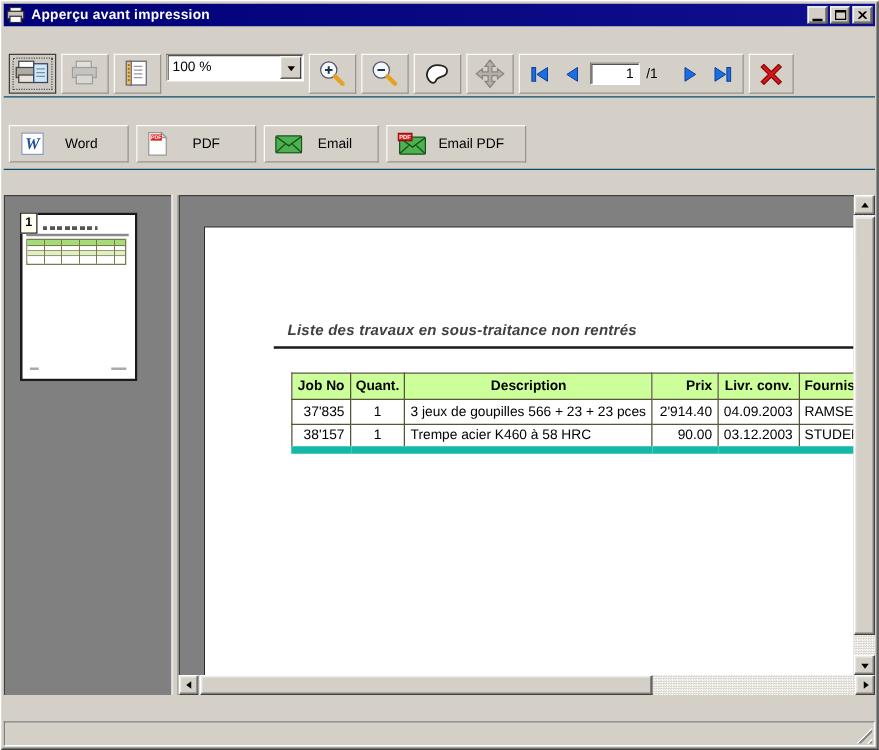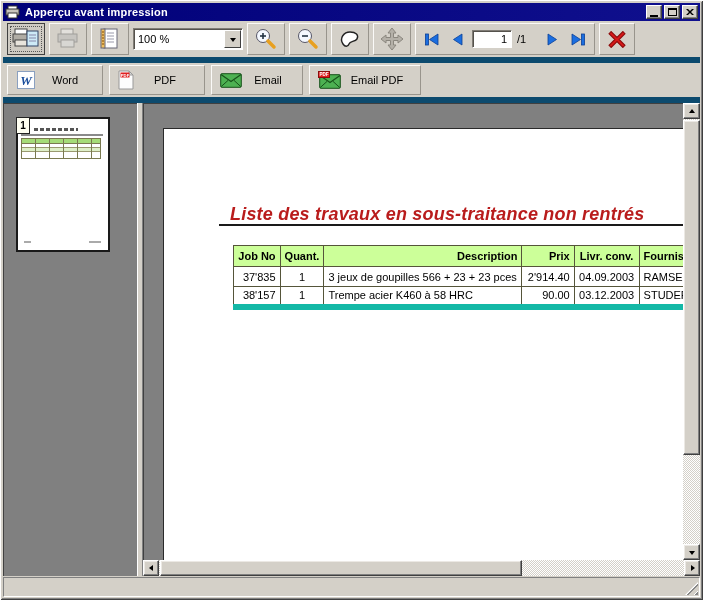--- a/index.html
+++ b/index.html
@@ -3,21 +3,21 @@
 <meta charset="utf-8">
 <style>
   * { box-sizing: border-box; margin:0; padding:0; }
   html,body { width:703px; height:600px; }
   body { font-family:"Liberation Sans", sans-serif; font-size:11px; background:#808080; }
 
   .window{
     width:703px; height:600px; background:#d4d0c8; padding:3px;
     box-shadow: inset 1px 1px 0 #ffffff, inset -1px -1px 0 #404040,
                 inset 2px 2px 0 #d4d0c8, inset -2px -2px 0 #808080;
-    display:flex; flex-direction:column;
+    display:flex; flex-direction:column;gap:20px;
   }
 
   
   .titlebar{
     height:18px; background:linear-gradient(90deg,#000078,#10108e);
     display:flex; align-items:center; padding:0 2px; flex:0 0 18px;
   }
   .titlebar .ticon{ width:16px; height:14px; margin-right:4px; flex:0 0 16px; }
   .titlebar .title{ color:#fff; font-weight:bold; font-size:11px; flex:1;
     white-space:nowrap; overflow:hidden; letter-spacing:.2px;}
@@ -26,22 +26,22 @@
     width:16px; height:14px; background:#d4d0c8;
     border:1px solid; border-color:#fff #404040 #404040 #fff;
     box-shadow: inset -1px -1px 0 #808080;
     display:flex; align-items:center; justify-content:center; cursor:pointer;
   }
   .g-min{ width:8px; height:2px; background:#000; margin-top:7px; }
   .g-max{ width:9px; height:8px; border:1px solid #000; border-top-width:2px; }
   .g-x{ width:8px; height:7px; }
 
   
-  .toolbar{ background:#d4d0c8; display:flex; align-items:center; padding:2px 4px; gap:4px;
-            border-bottom:6px solid #0c4a6e;}
+  .toolbar{ background:#d4d0c8; display:flex; padding:2px 4px; gap:4px;
+            border-bottom:1px solid #0c4a6e;}
   .toolbar1{ flex:0 0 37px; }
   .toolbar2{ flex:0 0 38px; gap:6px; }
   .tb-btn{
     width:38px; height:32px; background:#d4d0c8;
     border:1px solid; border-color:#fbfaf8 #98948c #98948c #fbfaf8;
     display:flex; align-items:center; justify-content:center; cursor:pointer; padding:0;
   }
   .tb-btn.active{
     border:1px solid #404040;
     outline:1px dotted #555; outline-offset:-4px;
@@ -121,21 +121,21 @@
   .preview-row{ flex:1; display:flex; min-height:0; }
   .canvas{ flex:1; background:#808080; position:relative; overflow:hidden;
            box-shadow: inset 1px 1px 0 #404040; }
 
   .page{
     position:absolute; left:20px; top:25px; width:560px; height:480px;
     background:#fff; border:1px solid #2a2a2a; overflow:hidden;
   }
   .doc-title{
     position:absolute; left:66px; top:75px;
-    font-size:18px; font-weight:bold; font-style:italic; color:#b91c1c;
+    font-size:12px; font-weight:bold; font-style:italic; color:#404040;
     white-space:nowrap; letter-spacing:.2px;
   }
   .doc-rule{ position:absolute; left:55px; right:-20px; top:95px; height:2px; background:#1a1a1a; }
 
   .doc-table{ position:absolute; left:69px; top:116px; border-collapse:collapse;
               table-layout:fixed; font-size:11px; color:#000; }
   .doc-table th, .doc-table td{
     border:1px solid #55553a; padding:2px 4px; white-space:nowrap; overflow:hidden;
     height:20px;
   }
@@ -377,21 +377,21 @@
       <div class="preview-row">
         <div class="canvas">
           <div class="page">
             <div class="doc-title">Liste des travaux en sous-traitance non rentrés</div>
             <div class="doc-rule"></div>
             <table class="doc-table">
               <thead>
                 <tr>
                   <th class="c0">Job No</th>
                   <th class="c1">Quant.</th>
-                  <th class="c2" style="text-align:right">Description</th>
+                  <th class="c2" style="text-align:center">Description</th>
                   <th class="c3">Prix</th>
                   <th class="c4">Livr. conv.</th>
                   <th class="c5">Fournis</th>
                 </tr>
               </thead>
               <tbody>
                 <tr>
                   <td class="c0">37'835</td>
                   <td class="c1">1</td>
                   <td class="c2">3 jeux de goupilles 566 + 23 + 23 pces</td>

